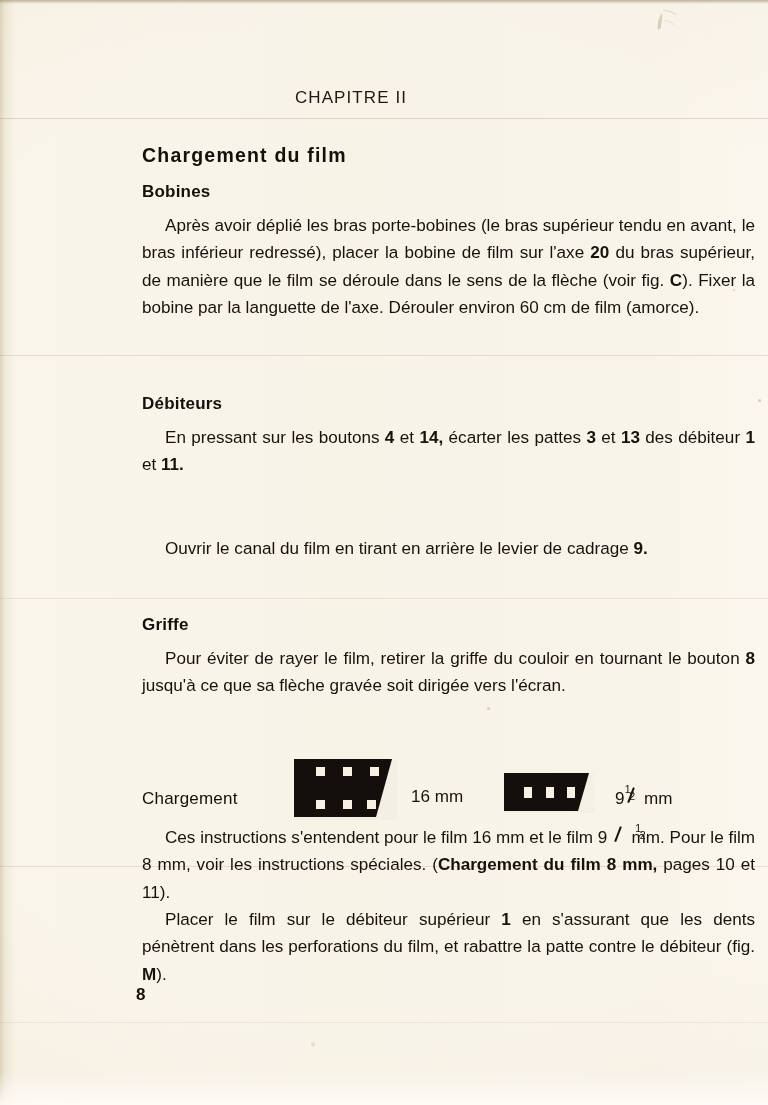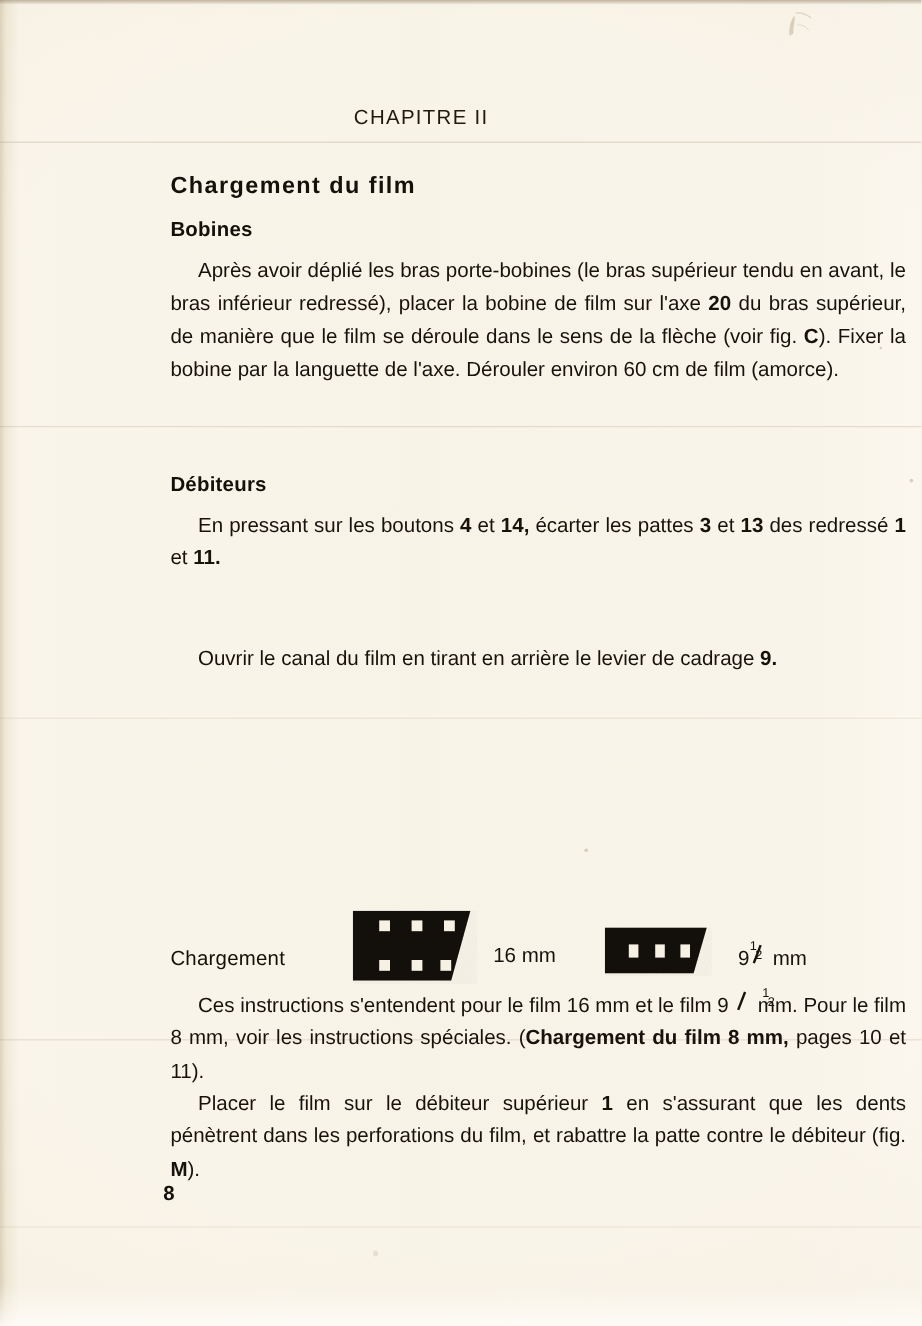--- a/index.html
+++ b/index.html
@@ -221,29 +221,35 @@
 
   <div class="col" style="top: 212px;">
     <p class="body"><span>Après avoir déplié les bras porte-bobines (le bras supérieur tendu en avant, le bras inférieur redressé), placer la bobine de film sur l'axe </span><span class="b">20</span><span> du bras supérieur, de manière que le film se déroule dans le sens de la flèche (voir fig. </span><span class="b">C</span><span>). Fixer la bobine par la languette de l'axe. Dérouler environ 60 cm de film (amorce).</span></p>
   </div>
 
   <div class="col" style="top: 394px;">
     <h2 class="sub-heading">Débiteurs</h2>
   </div>
 
   <div class="col" style="top: 424px;">
-    <p class="body"><span>En pressant sur les boutons </span><span class="b">4</span><span> et </span><span class="b">14,</span><span> écarter les pattes </span><span class="b">3</span><span> et </span><span class="b">13</span><span> des redressé </span><span class="b">1</span><span> et </span><span class="b">11.</span></p>
+    <p class="body"><span>En pressant sur les boutons </span><span class="b">4</span><span> et </span><span class="b">14,</span><span> écarter les pattes </span><span class="b">3</span><span> et </span><span class="b">13</span><span> des débiteur </span><span class="b">1</span><span> et </span><span class="b">11.</span></p>
   </div>
 
 
   <div class="col" style="top: 535px;">
     <p class="body"><span>Ouvrir le canal du film en tirant en arrière le levier de cadrage </span><span class="b">9.</span></p>
   </div>
 
-
+  <div class="col" style="top: 615px;">
+    <h2 class="sub-heading">Griffe</h2>
+  </div>
+
+  <div class="col" style="top: 645px;">
+    <p class="body"><span>Pour éviter de rayer le film, retirer la griffe du couloir en tournant le bouton </span><span class="b">8</span><span> jusqu'à ce que sa flèche gravée soit dirigée vers l'écran.</span></p>
+  </div>
 
   <div class="chargement-row">
     <div class="chargement-label">Chargement</div>
 
     <div class="film-fig" style="left: 152px; top: -16px;">
       <svg width="105" height="62" viewBox="0 0 105 62">
         <defs>
           <filter id="grain16" x="-5%" y="-5%" width="110%" height="110%">
             <feTurbulence type="fractalNoise" baseFrequency="0.75" numOctaves="3" result="n"></feTurbulence>
             <feColorMatrix in="n" type="saturate" values="0"></feColorMatrix>

